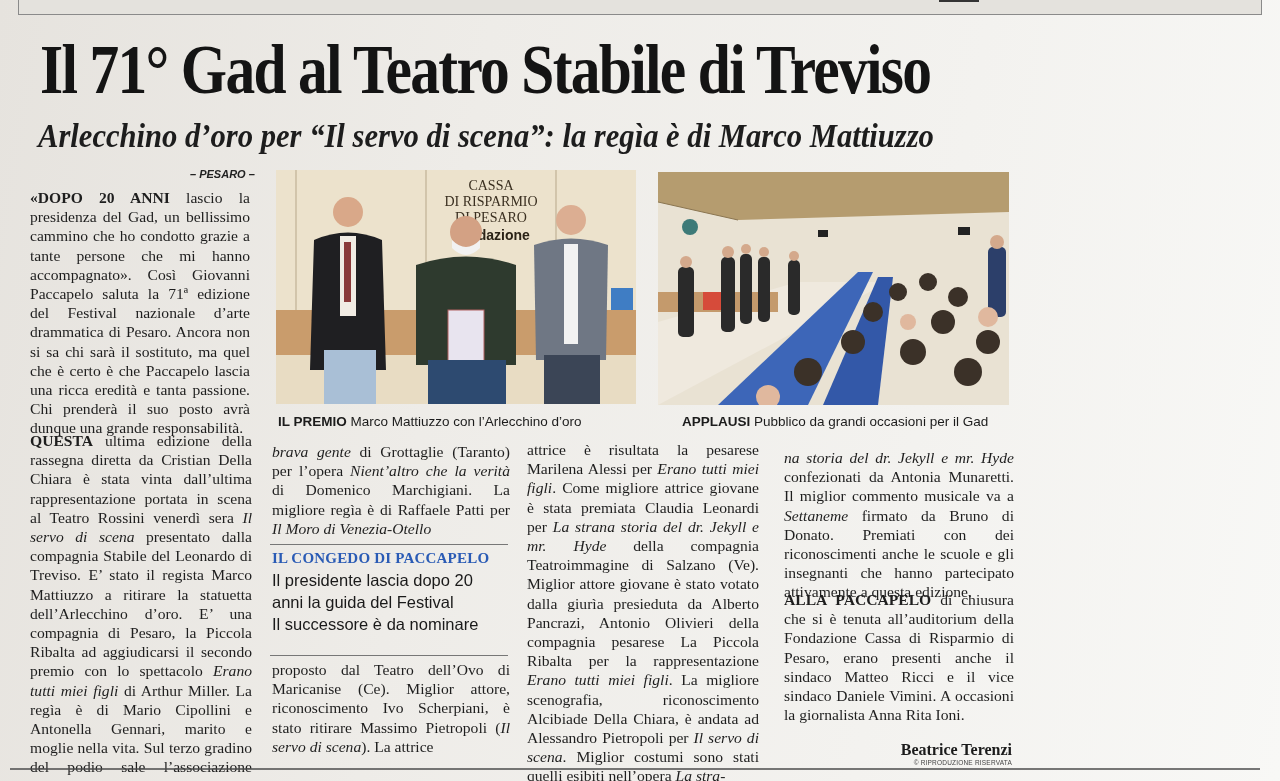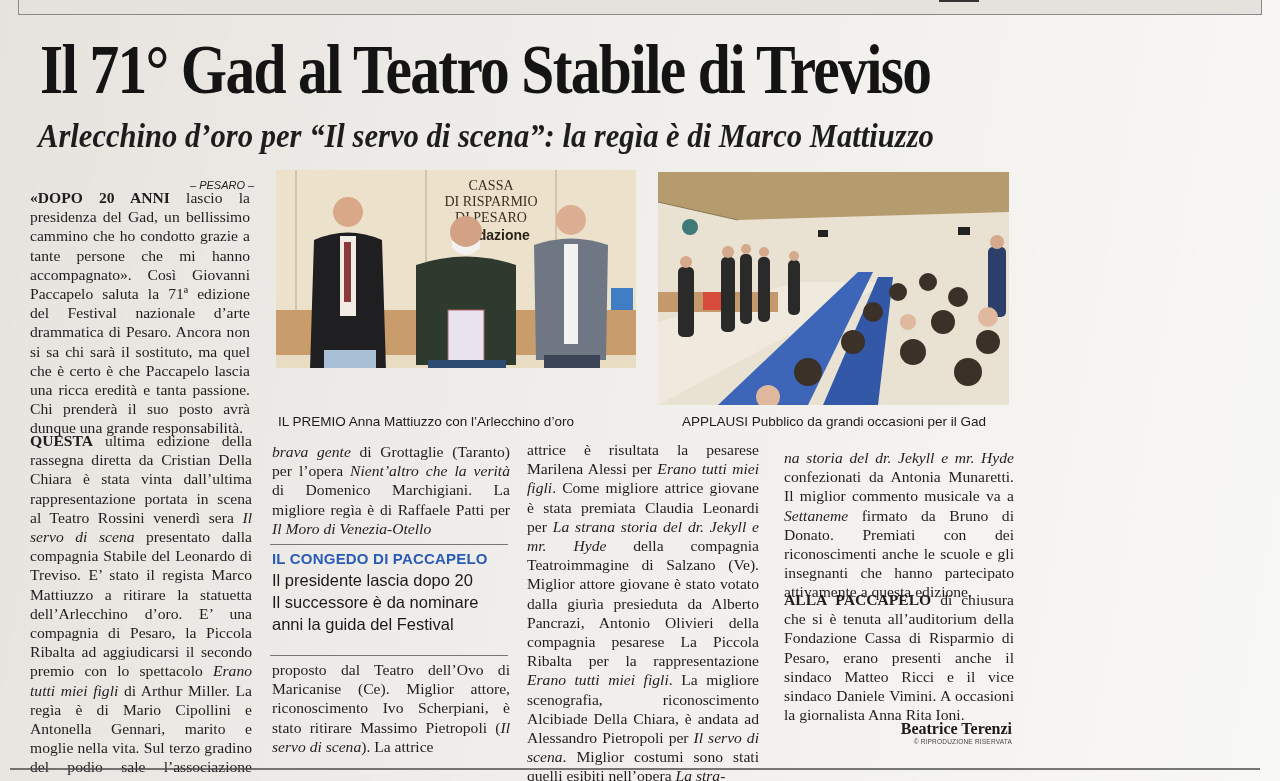--- a/index.html
+++ b/index.html
@@ -20,57 +20,57 @@
     transform: scaleX(0.85); transform-origin: left top; white-space:nowrap;
     color:#141414;
   }
   .subhead {
     position:absolute; left:38px; top:115px; margin:0;
     font-style:italic; font-size:34px; line-height:42px; white-space:nowrap;
     transform: scaleX(0.9); transform-origin:left top; color:#1d1d1d;
   }
   .dateline {
     position:absolute; left:190px; top:168px; font-family:"Liberation Sans", sans-serif;
-    font-weight:normal; font-style:italic; font-size:11px; color:#222;margin-top:11px;
+    font-weight:bold; font-style:italic; font-size:11px; color:#222;
   }
   .col {
     position:absolute; font-size:15.6px; line-height:19.2px; text-align:justify;
     hyphens:manual; color:#1e1e1e;
   }
   .col p { margin:0; }
   .col .lead { font-weight:bold; }
   .col i { font-style:italic; }
   .c1 { left:30px; top:188px; width:220px; }
   .c1b { left:30px; top:431px; width:222px; }
   .c2 { left:272px; top:442px; width:238px;font-family:Liberation Serif, serif; }
   .c2b { left:272px; top:660px; width:238px; }
   .c3 { left:527px; top:440px; width:232px; }
   .c4 { left:784px; top:448px; width:230px; }
   .c4b { left:784px; top:590px; width:230px; }
   .photo { position:absolute; overflow:hidden; }
-  .photo1 { left:276px; top:170px; width:360px; height:198px; background:#22c55e; }
+  .photo1 { left:276px; top:170px; width:360px; height:234px; background:#22c55e; }
   .photo2 { left:658px; top:172px; width:351px; height:233px; background:#cbbfa6; }
   .caption {
     position:absolute; font-family:"Liberation Sans", sans-serif; font-size:13.5px;
     line-height:16px; white-space:nowrap; color:#1c1c1c;
   }
-  .caption b { font-weight:normal;text-align:right; }
+  .caption b { font-weight:bold;text-align:right; }
   .cap1 { left:278px; top:414px; }
   .cap2 { left:682px; top:414px; }
   .box { position:absolute; left:270px; top:544px; width:238px; }
   .box .rule { height:1px; background:#777; }
   .box .kicker {
-    font-family:Liberation Sans, sans-serif; font-weight:bold; font-size:15px;
+    font-family:Liberation Serif, serif; font-weight:bold; font-size:15px;
     color:#2a5bb5; margin:5px 0 2px 2px; letter-spacing:0.2px; white-space:nowrap;
   }
   .box .deck {
     font-family:"Liberation Sans", sans-serif; font-size:16.5px; line-height:22px;
     color:#1a1a1a; margin:0 0 20px 2px; white-space:nowrap;
   }
-  .byline { position:absolute; right:268px; top:720px; text-align:right; }
+  .byline { position:absolute; right:268px; top:741px; text-align:right; }
   .byline .name { font-weight:bold; font-size:16px; line-height:18px; }
   .byline .copy { font-family:"Liberation Sans", sans-serif; font-size:6.5px; color:#444; letter-spacing:0.2px; }
   .bottomrule { position:absolute; left:10px; top:768px; width:1250px; height:2px; background:#4b4b4b; opacity:0.75; }
 </style>
 </head>
 <body>
 
 <div class="topbox">
     <div class="blk"></div>
   </div>
@@ -112,21 +112,21 @@
     <path d="M140 95 Q190 78 240 95 L240 195 L140 195 Z" fill="#2e3a2e"></path>
     <rect x="172" y="140" width="36" height="58" fill="#e8e4ef" stroke="#b06060"></rect>
     <rect x="152" y="190" width="78" height="44" fill="#2d4a70"></rect>
 
     <circle cx="295" cy="50" r="15" fill="#dcae92"></circle>
     <path d="M258 75 Q295 62 332 75 L330 190 L260 190 Z" fill="#6f7784"></path>
     <rect x="288" y="74" width="14" height="100" fill="#f2f2f2"></rect>
     <rect x="268" y="185" width="56" height="49" fill="#3b4556"></rect>
   </svg>
 </div>
-<div class="caption cap1"><b>IL PREMIO</b><span> Anna Mattiuzzo con l’Arlecchino d’oro</span></div>
+<div class="caption cap1"><b>IL PREMIO</b><span> Marco Mattiuzzo con l’Arlecchino d’oro</span></div>
 
 <div class="photo photo2">
   <svg width="351" height="233" viewBox="0 0 351 233">
     <rect width="351" height="233" fill="#e9e2d3"></rect>
     <polygon points="0,0 351,0 351,40 80,48 0,30" fill="#b59c6f"></polygon>
     <line x1="0" y1="30" x2="80" y2="48" stroke="#8a7550"></line>
     <rect x="160" y="58" width="10" height="7" fill="#222"></rect>
     <rect x="300" y="55" width="12" height="8" fill="#222"></rect>
     <circle cx="32" cy="55" r="8" fill="#3d7a78"></circle>
     <polygon points="0,150 140,110 230,110 0,233" fill="#efe9de"></polygon>
@@ -175,22 +175,22 @@
 
 <div class="col c2">
   <p><i>brava gente</i><span> di Grottaglie (Taranto) per l’opera </span><i>Nient’altro che la verità</i><span> di Domenico Marchigiani. La migliore regìa è di Raffaele Patti per </span><i>Il Moro di Venezia-Otello</i></p>
 </div>
 
 <div class="box">
   <div class="rule"></div>
   <div class="kicker">IL CONGEDO DI PACCAPELO</div>
   <div class="deck">
     <div>Il presidente lascia dopo 20</div>
+    <div>anni la guida del Festival</div>
     <div>Il successore è da nominare</div>
-    <div>anni la guida del Festival</div>
   </div>
   <div class="rule"></div>
 </div>
 
 <div class="col c2b">
   <p><span>proposto dal Teatro dell’Ovo di Maricanise (Ce). Miglior attore, riconoscimento Ivo Scherpiani, è stato ritirare Massimo Pietropoli (</span><i>Il servo di scena</i><span>). La attrice</span></p>
 </div>
 
 <div class="col c3">
   <p><span>attrice è risultata la pesarese Marilena Alessi per </span><i>Erano tutti miei figli</i><span>. Come migliore attrice giovane è stata premiata Claudia Leonardi per </span><i>La strana storia del dr. Jekyll e mr. Hyde</i><span> della compagnia Teatroimmagine di Salzano (Ve). Miglior attore giovane è stato votato dalla giurìa presieduta da Alberto Pancrazi, Antonio Olivieri della compagnia pesarese La Piccola Ribalta per la rappresentazione </span><i>Erano tutti miei figli</i><span>. La migliore scenografia, riconoscimento Alcibiade Della Chiara, è andata ad Alessandro Pietropoli per </span><i>Il servo di scena</i><span>. Miglior costumi sono stati quelli esibiti nell’opera </span><i>La stra-</i></p>

